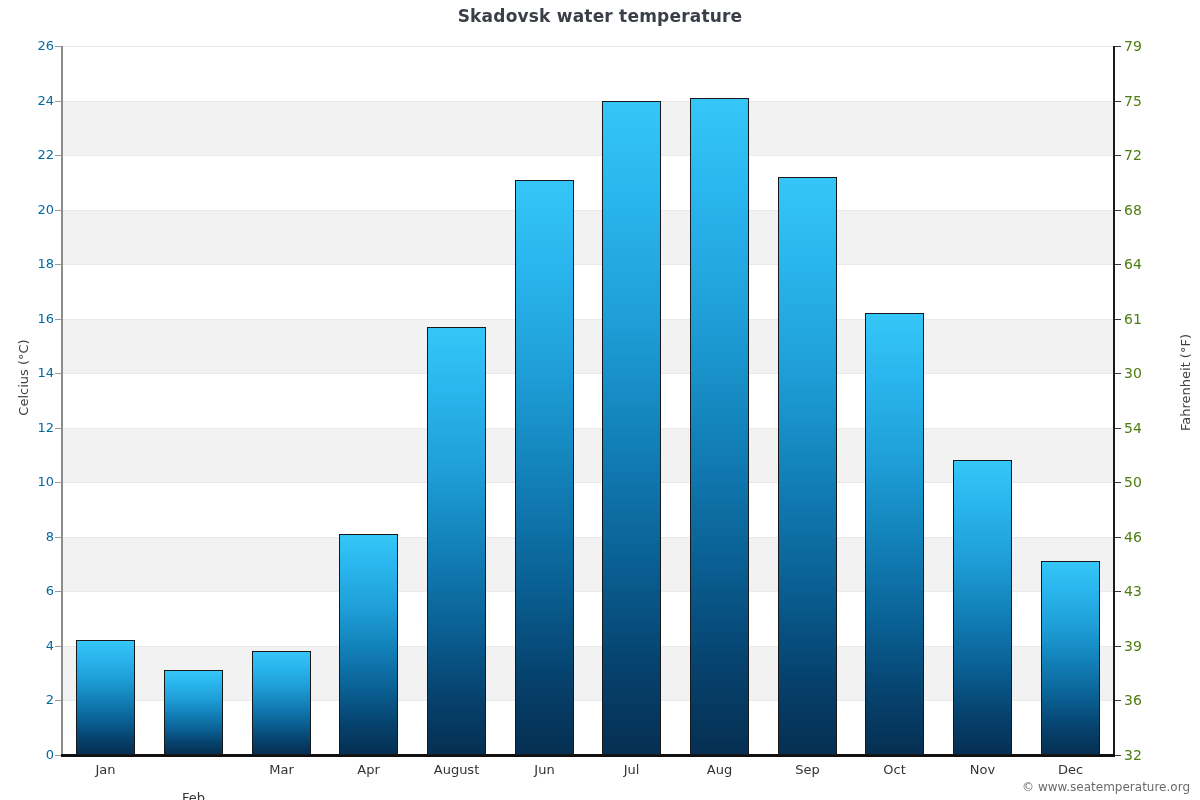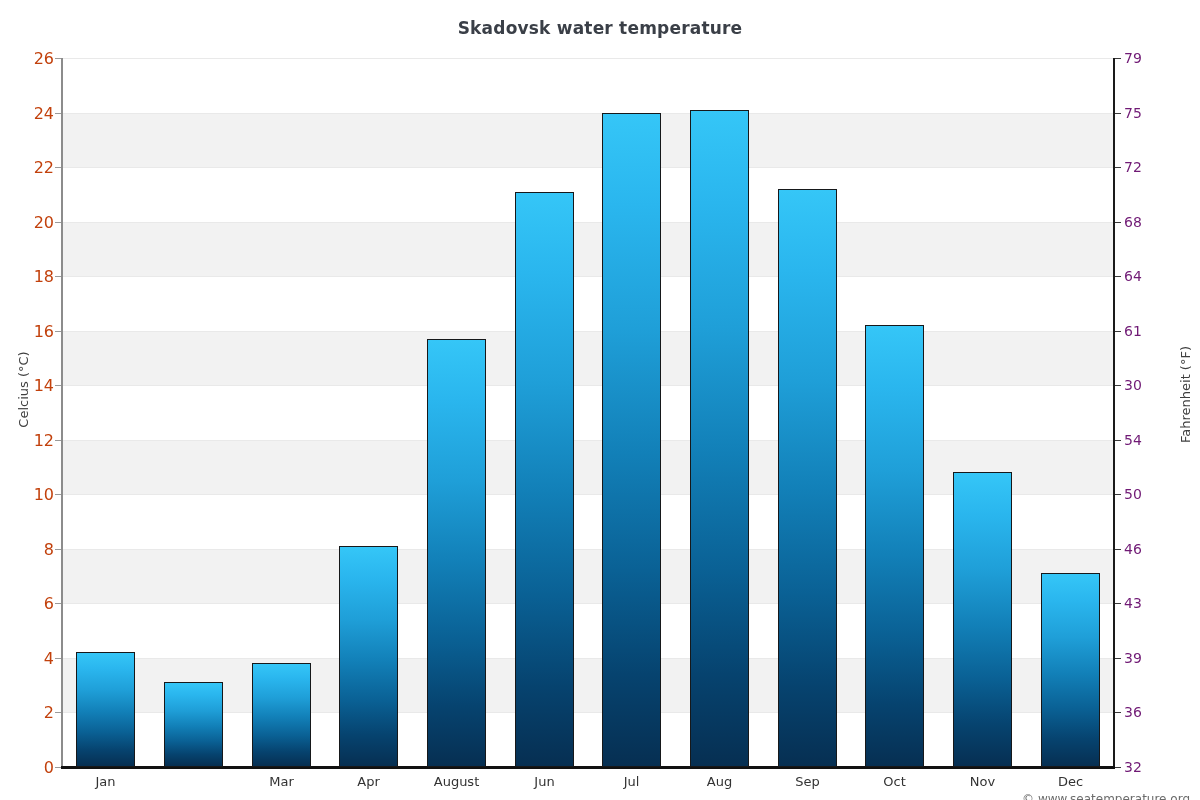--- a/index.html
+++ b/index.html
@@ -11,21 +11,21 @@
     width: 1200px;
     height: 800px;
     font-family: "DejaVu Sans", sans-serif;
     color: #333333;
     overflow: hidden;
     position: relative;
   }
 
   #chart-root {
     position: absolute;
-    left: 0; top: 12px;
+    left: 0; top: 0;
     width: 1200px;
     height: 604px;
   }
 
   
   #chart-title {
     position: absolute;
     left: 0;
     top: 6px;
     width: 1200px;
@@ -83,38 +83,38 @@
     width: 1054px;
     height: 3px;
     background: #111111;
   }
 
   
   .ytick-left {
     position: absolute;
     right: 1146px;
     text-align: right;
-    font-size: 16px;
-    color: #c2410c;
+    font-size: 13px;
+    color: #0369a1;
     line-height: 1;
     white-space: nowrap;
   }
   .ytick-left-mark {
     position: absolute;
     left: 55px;
     width: 6px;
     height: 1px;
     background: #9a9a9a;
   }
   .ytick-right {
     position: absolute;
     left: 1124px;
     text-align: left;
     font-size: 14px;
-    color: #701a75;
+    color: #4d7c0f;
     line-height: 1;
     white-space: nowrap;
   }
   .ytick-right-mark {
     position: absolute;
     left: 1115px;
     width: 6px;
     height: 1px;
     background: #3a3a3a;
   }

